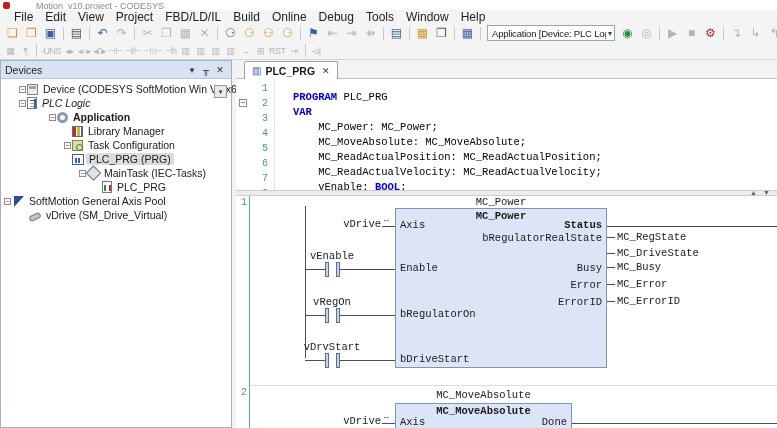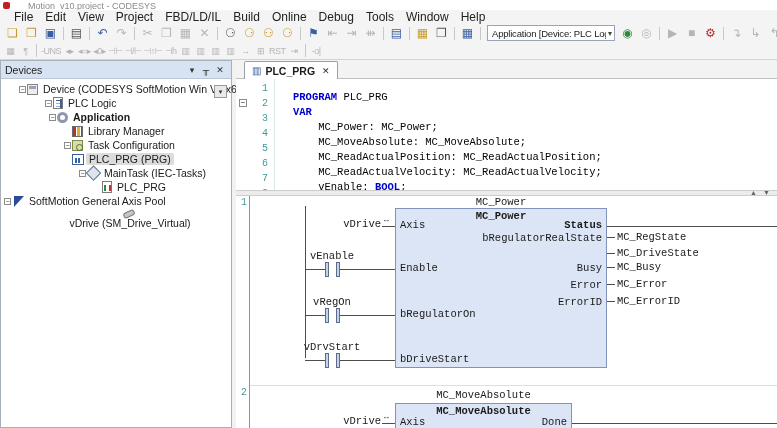--- a/index.html
+++ b/index.html
@@ -2,21 +2,21 @@
 <html style="--keyword: #0000cd; --linenum: #3f9a9a; --block-fill: #dce5f5; --block-border: #8193b8; --panel-header: #d7e3f2; --selected-row: #dcdcdc; --contact-fill: #c7d3e8; --contact-border: #5a6b8c; --wire: #4d4d4d;"><head>
 <meta charset="utf-8">
 <style>
   * { margin:0; padding:0; box-sizing:border-box; }
   html,body { width:777px; height:428px; overflow:hidden; }
   body { font-family:"Liberation Sans", sans-serif; background:#f2f2f2; position:relative; font-size:11px; color:#1a1a1a; }
 
   
   .titlebar { position:absolute; left:0; top:0; width:777px; height:10px; background:#ffffff; overflow:hidden; }
   .titlebar .logo { position:absolute; left:3px; top:2px; width:7px; height:7px; background:#c02020; border-radius:2px; }
-  .titlebar .ttext { position:absolute; left:28px; top:1px; font-size:9px; color:#8a8a8a; }
+  .titlebar .ttext { position:absolute; left:36px; top:1px; font-size:9px; color:#8a8a8a; }
 
   
   .menubar { position:absolute; left:0; top:10px; width:777px; height:14px; background:#f4f4f4; display:flex; align-items:center; padding-left:8px; }
   .menu-item { padding:0 6px; font-size:12px; color:#222; cursor:default; }
 
   
   .toolbar { position:absolute; left:0; width:777px; background:#f4f4f4; display:flex; align-items:center; }
   .toolbar1 { top:24px; height:18px; padding-left:3px; }
   .toolbar2 { top:42px; height:18px; padding-left:3px; border-bottom:1px solid #d4d4d4; }
   .tbi { width:19px; height:16px; display:inline-flex; align-items:center; justify-content:center; font-size:12px; flex:0 0 auto; }
@@ -230,21 +230,21 @@
   </div>
   <div class="tree">
 
 
       <div class="trow" style="padding-left: 18px;">
         <span class="expander">−</span>
         <span class="ticon ic-device"></span>
         <span class="tlabel">Device (CODESYS SoftMotion Win V3 x64)</span>
       </div>
 
-      <div class="trow" style="padding-left: 44px;">
+      <div class="trow" style="padding-left: 18px; font-style: italic;">
         <span class="expander">−</span>
         <span class="ticon ic-plclogic"></span>
         <span class="tlabel">PLC Logic</span>
       </div>
 
       <div class="trow bold" style="padding-left: 48px;">
         <span class="expander">−</span>
         <span class="ticon ic-app"></span>
         <span class="tlabel">Application</span>
       </div>
@@ -278,21 +278,21 @@
         <span class="ticon ic-prgcall"></span>
         <span class="tlabel">PLC_PRG</span>
       </div>
 
       <div class="trow" style="padding-left: 3px;">
         <span class="expander">−</span>
         <span class="ticon ic-axispool"></span>
         <span class="tlabel">SoftMotion General Axis Pool</span>
       </div>
 
-      <div class="trow" style="padding-left: 28px; flex-direction: column;">
+      <div class="trow" style="padding-left: 28px;">
 
         <span class="ticon ic-vdrive"></span>
         <span class="tlabel">vDrive (SM_Drive_Virtual)</span>
       </div>
     </div>
   <span class="root-combo">▾</span>
 </div>
 
 <div class="editor">
 

